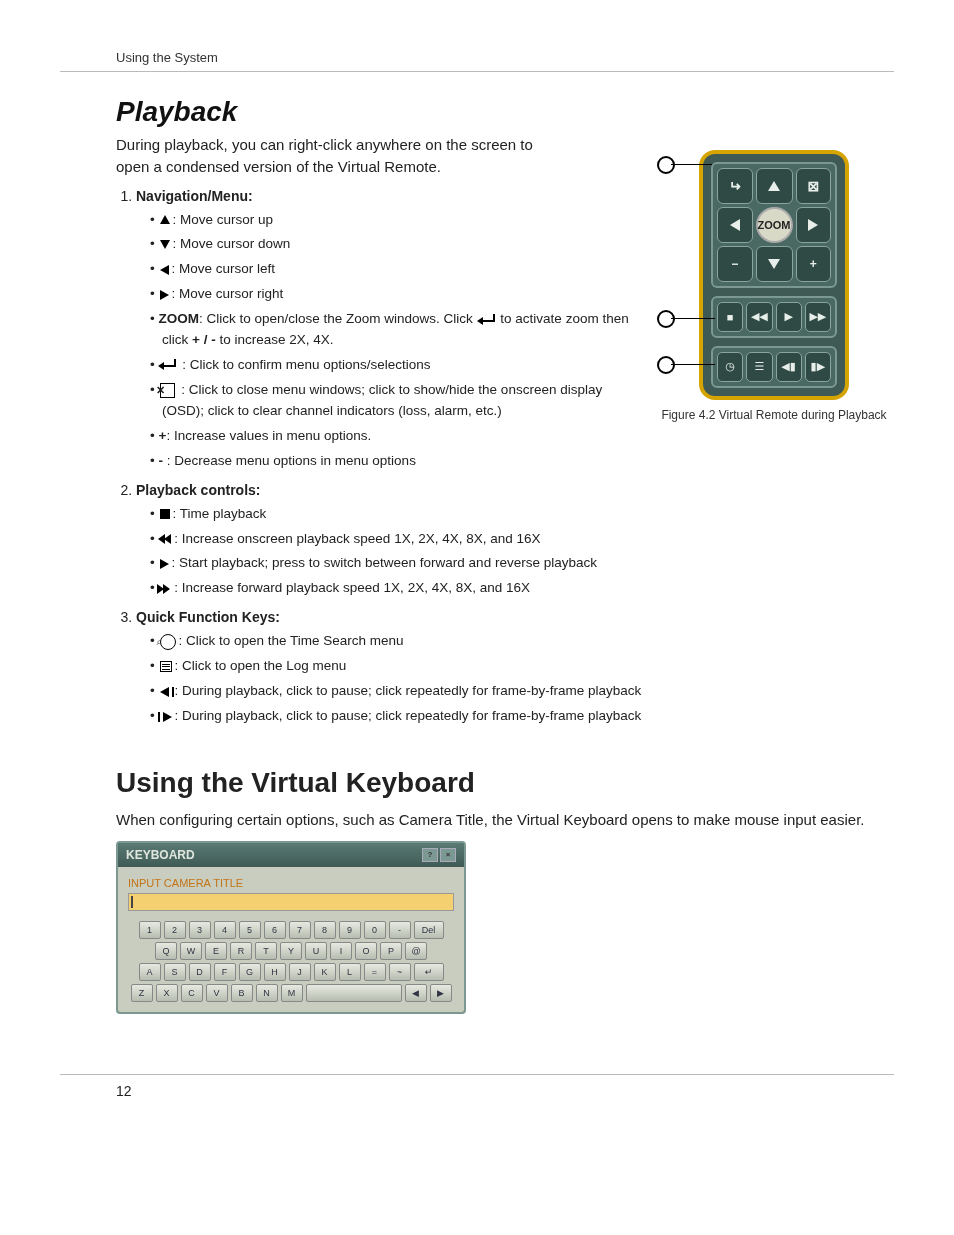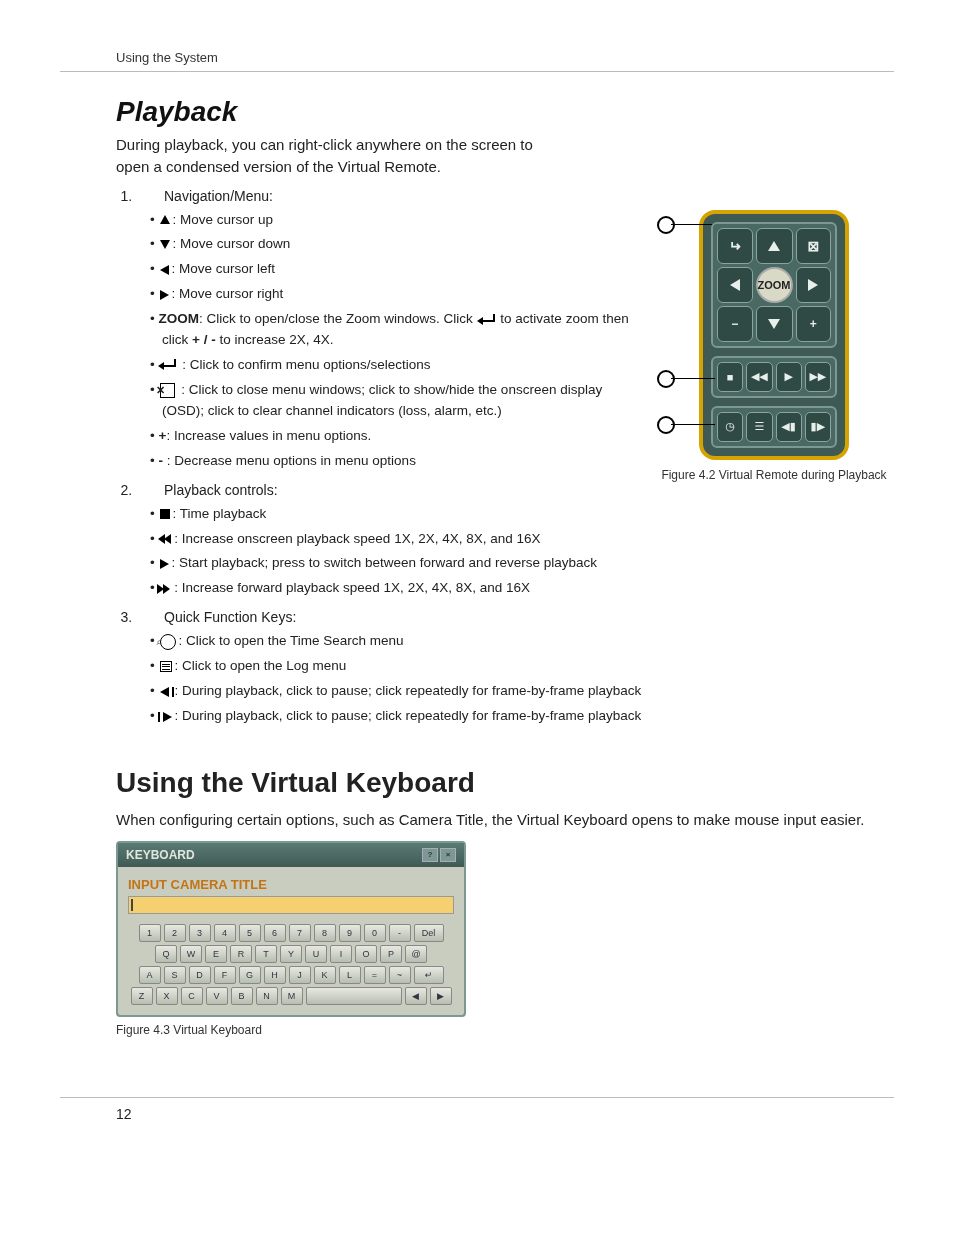--- a/index.html
+++ b/index.html
@@ -53,21 +53,21 @@
     margin: 0 0 10px 0;
     max-width: 440px;
   }
   p.intro-wide {
     font-size: 15px;
     line-height: 1.45;
     margin: 0 0 10px 0;
   }
   .two-col {
     display: flex;
-    align-items: flex-end;
+    align-items: center;
     gap: 22px;
   }
   .left-col { flex: 1; }
   .right-col {
     width: 240px;
     text-align: center;
   }
   .figcap {
     font-size: 12px;
     color: #333;
@@ -75,22 +75,21 @@
   }
   ol.main-list {
     font-size: 14px;
     margin: 0;
     padding-left: 20px;
   }
   ol.main-list > li {
     margin-bottom: 10px;
   }
   ol.main-list .list-head {
-    font-weight: 400;
-    margin-left: 28px;
+    font-weight: 700;
   }
   ul.sub {
     list-style: none;
     padding-left: 14px;
     margin: 6px 0 0 0;
   }
   ul.sub > li {
     font-size: 13.5px;
     line-height: 1.55;
     margin-bottom: 4px;
@@ -221,21 +220,21 @@
     padding:0;overflow:hidden;
   }
   .kb-title {
     background:linear-gradient(#5a7a74,#3f5a55);
     color:#dfe6dd;font-weight:700;font-size:12px;padding:5px 8px;
     display:flex;justify-content:space-between;align-items:center;
   }
   .kb-title .winbtns { display:flex;gap:2px; }
   .kb-title .winbtns span { width:14px;height:12px;background:#7b9892;border:1px solid #aab;font-size:8px;display:flex;align-items:center;justify-content:center;color:#333; }
   .kb-body { background:#c9cdbf;padding:10px; }
-  .kb-label { color:#c27417;font-weight:700;font-size:13px;margin-bottom:4px; }
+  .kb-label { color:#c27417;font-weight:400;font-size:11px;margin-bottom:4px; }
   .kb-input { height:16px;background:#f4d070;border:1px solid #999;margin-bottom:10px;position:relative; }
   .kb-input::before { content:"";position:absolute;left:2px;top:2px;width:2px;height:12px;background:#444; }
   .kb-rows { display:flex;flex-direction:column;gap:3px;align-items:center; }
   .kb-row { display:flex;gap:3px;justify-content:center;width:100%; }
   .key {
     background:linear-gradient(#e7e9e0,#b7bdb0);
     border:1px solid #888;border-radius:2px;min-width:16px;height:16px;
     font-size:9px;color:#334;display:flex;align-items:center;justify-content:center;
     padding:0 2px;
   }
@@ -431,19 +430,18 @@
                 <div class="key">B</div>
                 <div class="key">N</div>
                 <div class="key">M</div>
                 <div class="key space"></div>
                 <div class="key">◀</div>
                 <div class="key">▶</div>
               </div>
             </div>
         </div>
       </div>
-      <div class="figcap" style="text-align:left;margin-top:6px;">Figure 4.3 Virtual Keyboard</div>
     </div>
   </div>
 
   <hr class="hr-bottom">
   <div class="page-num">12</div>
 </div>
 
 </body></html>

